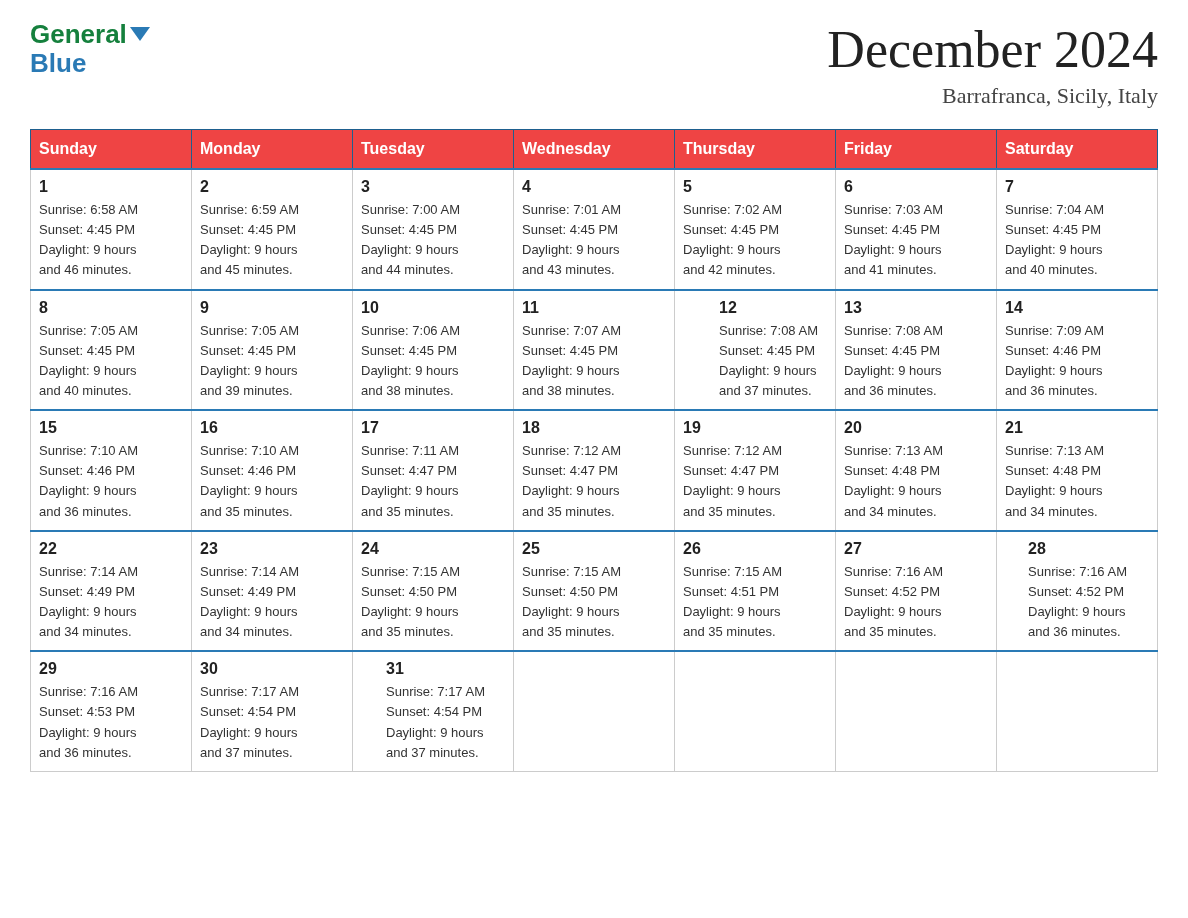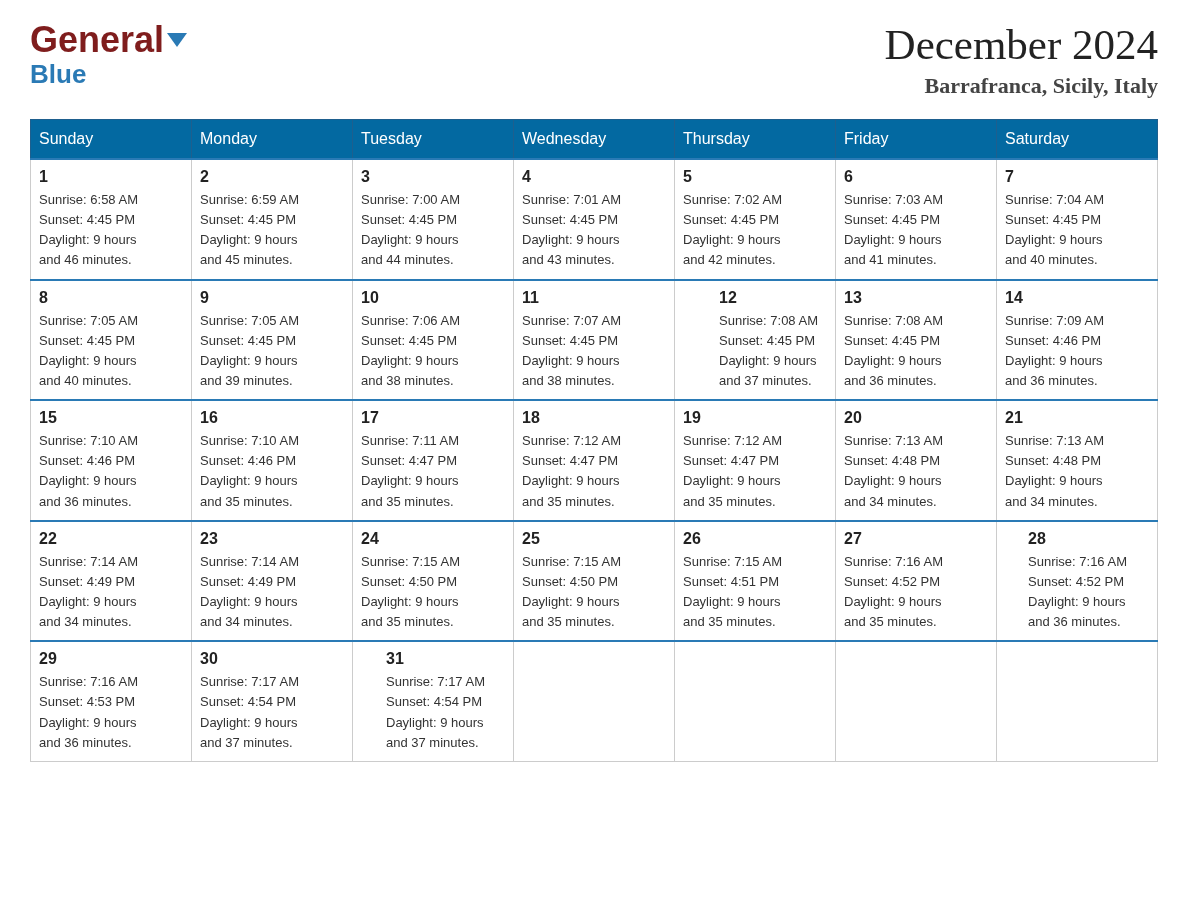--- a/index.html
+++ b/index.html
@@ -18,43 +18,42 @@
     }
     .logo {
       display: flex;
       flex-direction: column;
       align-items: flex-start;
     }
     .title-block {
       text-align: right;
     }
     .month-title {
-      font-size: 43px;
+      font-size: 52px;
       font-weight: normal;
       color: #222;
       font-family: Georgia, serif;
     }
     .location-title {
       font-size: 22px;
       color: #444;
       font-family: Georgia, serif;
       margin-top: 4px;
-      font-weight: bold;
     }
     .calendar {
       width: 100%;
       border-collapse: collapse;
       border: 1px solid #aaa;
     }
     .calendar th {
-      background-color: #0369a1;
+      background-color: #ef4444;
       color: #fff;
       padding: 10px 8px;
       font-size: 16px;
-      font-weight: normal;
+      font-weight: bold;
       text-align: left;
       border: 1px solid #1e5f8e;
     }
     .calendar td {
       vertical-align: top;
       padding: 8px 8px;
       border: 1px solid #ccc;
       font-size: 13px;
       color: #333;
       width: 14.28%;
@@ -75,23 +74,23 @@
     }
     .empty-cell {
       background: #fff;
     }
     .logo-full {
       display: flex;
       flex-direction: column;
       line-height: 1.1;
     }
     .logo-line1 {
-      font-size: 36px;
-      font-weight: bold;
-      color: #7f1d1d;
+      font-size: 26px;
+      font-weight: bold;
+      color: #15803d;
       position: relative;
       display: inline-block;
     }
     .logo-line2 {
       font-size: 26px;
       font-weight: bold;
       color: #2a7ab5;
     }
     .logo-line1::after {
       content: '';

